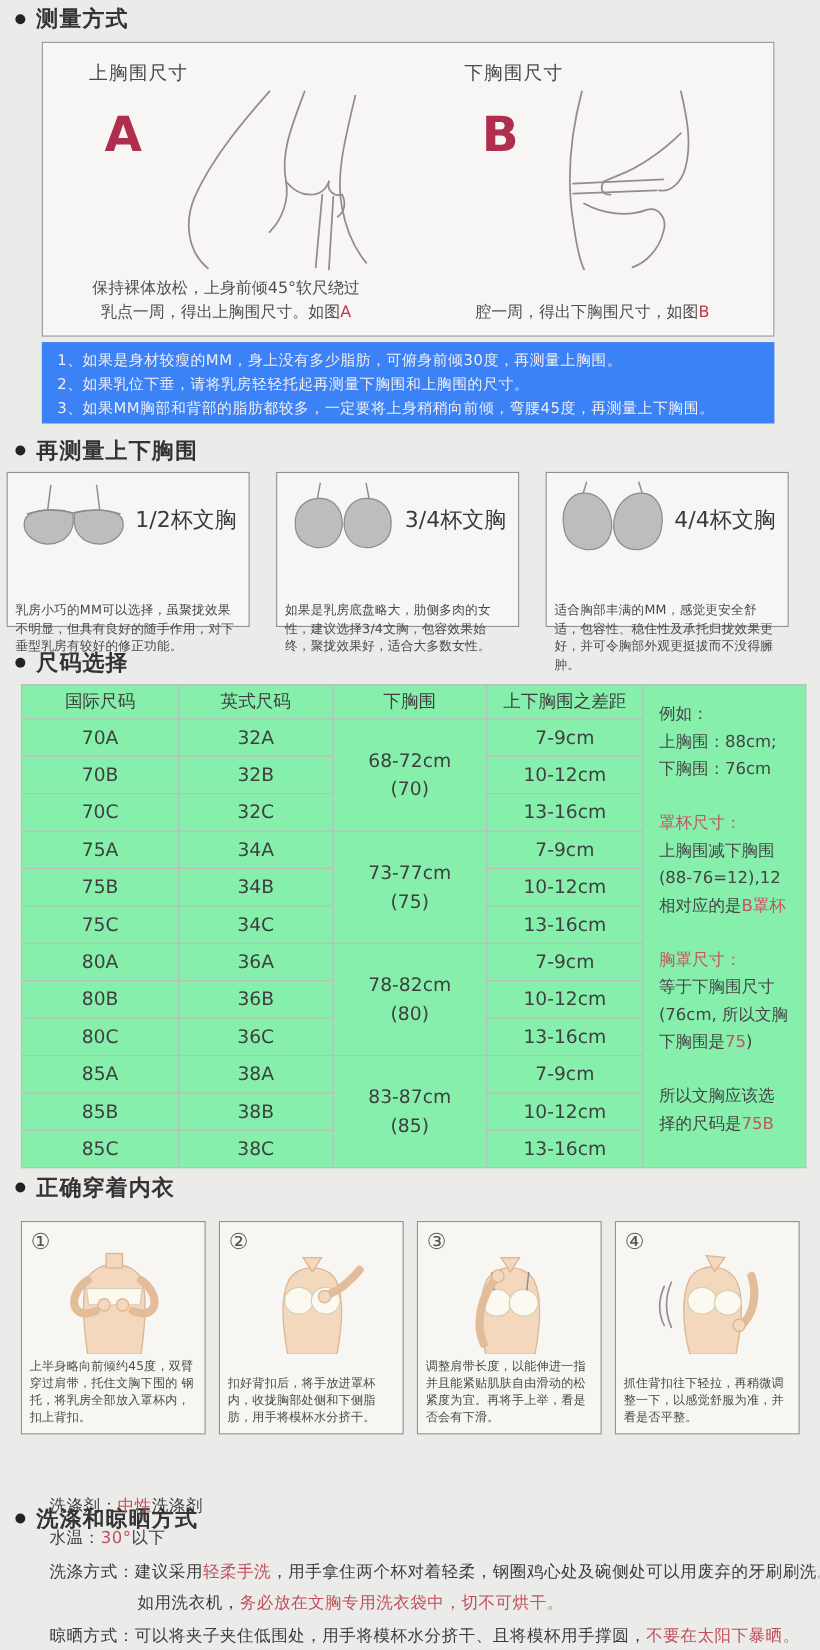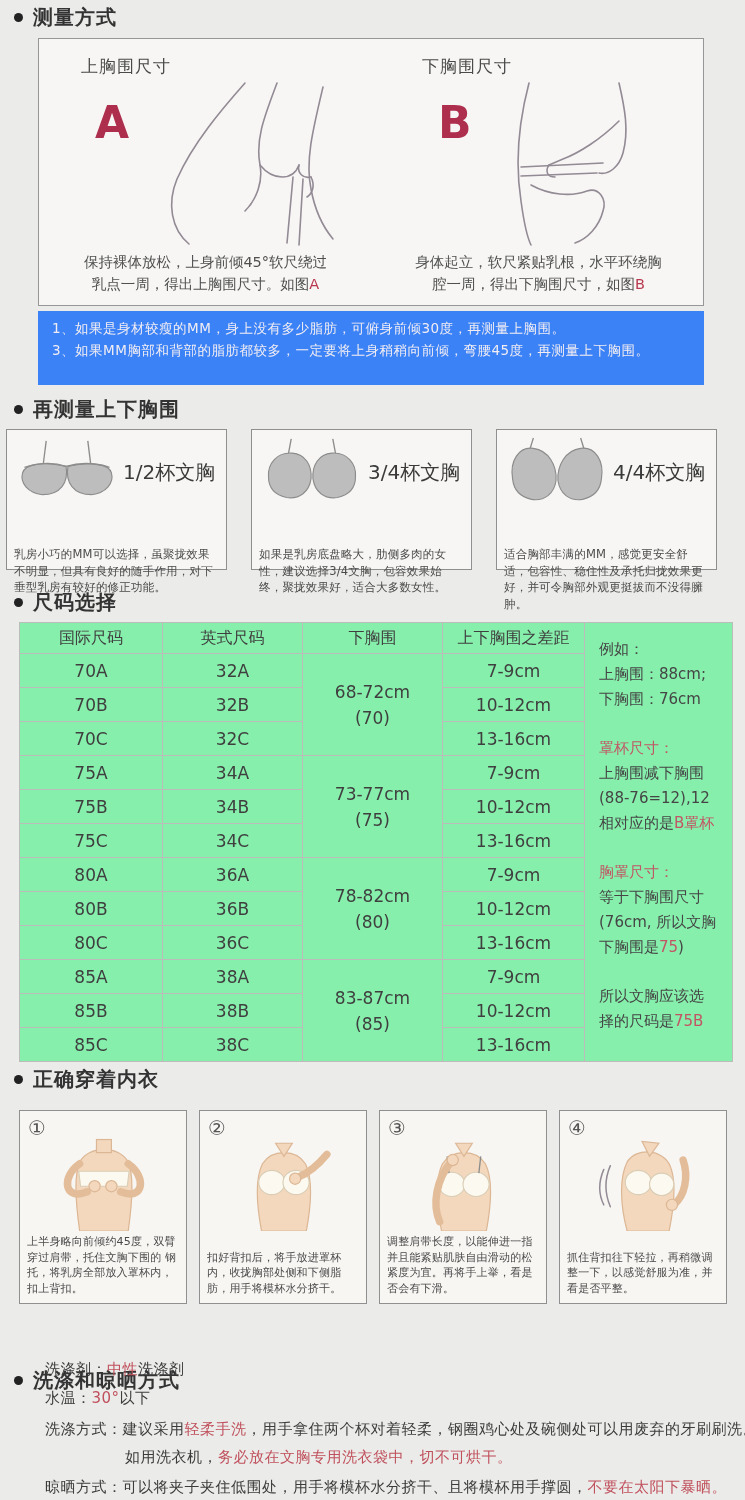--- a/index.html
+++ b/index.html
@@ -101,28 +101,28 @@
       <svg class="m-fig" style="left:95px;top:42px;" width="220" height="165" viewBox="0 0 220 165">
         <path class="lineart" d="M62,2 C52,40 48,82 54,120 C57,142 60,156 64,164"></path>
         <path class="lineart" d="M152,2 C158,28 162,50 156,72 C152,86 142,94 132,92"></path>
         <path class="lineart" d="M152,40 C134,58 112,72 96,78 L82,84"></path>
         <path class="lineart" d="M54,86 L136,82"></path>
         <path class="lineart" d="M54,95 L130,92"></path>
         <path class="lineart" d="M64,104 C82,114 104,116 120,110 C132,106 140,118 136,130 C132,146 120,158 108,162"></path>
         <path class="lineart" d="M82,84 C78,90 80,96 88,96"></path>
       </svg>
       <div class="m-caption">
-        <div><span>身体起立，软尺紧贴乳根，水平环绕胸</span></div>
         <div><span>腔一周，得出下胸围尺寸，如图</span><span class="red">B</span></div>
       </div>
     </div>
   </div>
 
   <div class="notes-box">
     <div>1、如果是身材较瘦的MM，身上没有多少脂肪，可俯身前倾30度，再测量上胸围。</div>
+    <div>2、如果乳位下垂，请将乳房轻轻托起再测量下胸围和上胸围的尺寸。</div>
     <div>3、如果MM胸部和背部的脂肪都较多，一定要将上身稍稍向前倾，弯腰45度，再测量上下胸围。</div>
   </div>
 
   <div class="sec-title" style="top:396px;">
     <span class="dot"></span>
     <span>再测量上下胸围</span>
   </div>
 
   <div class="cups-row">
     <div class="cup-box">

